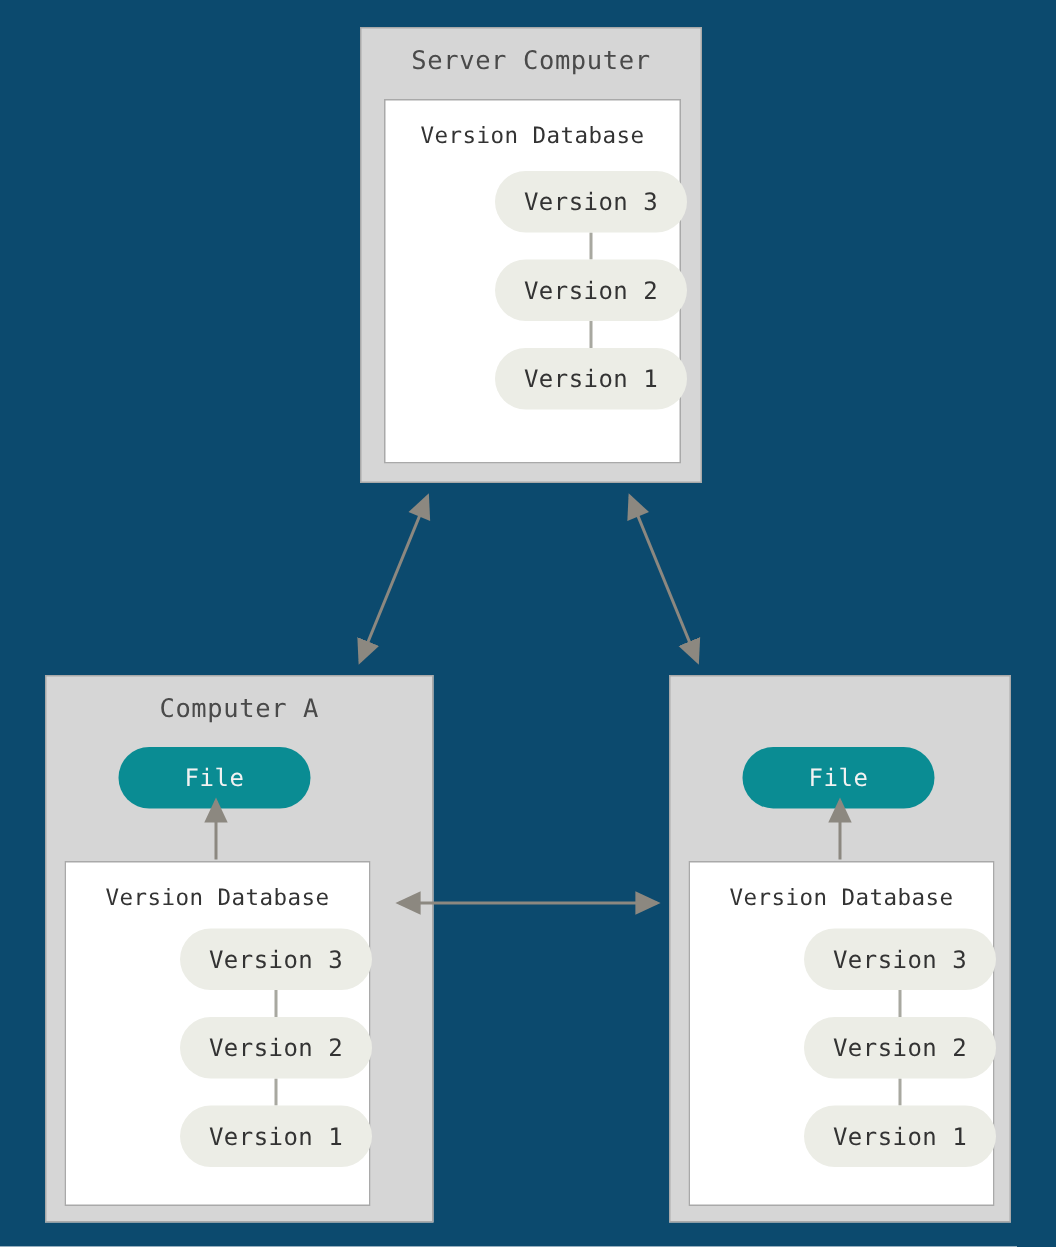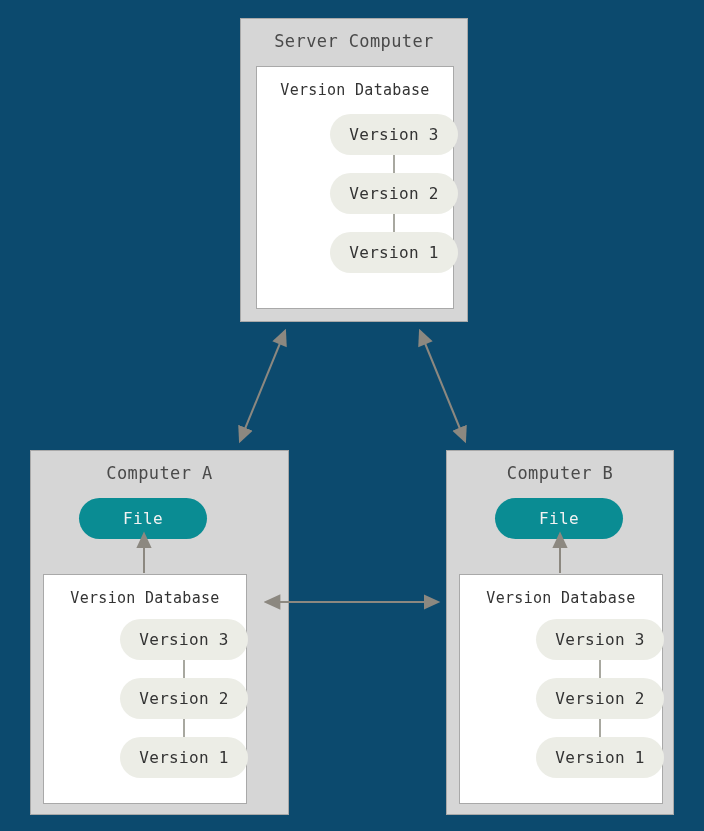--- a/index.html
+++ b/index.html
@@ -167,21 +167,20 @@
         <div class="version-pill">Version 3</div>
         <div class="version-link"></div>
         <div class="version-pill">Version 2</div>
         <div class="version-link"></div>
         <div class="version-pill">Version 1</div>
       </div>
     </div>
   </div>
 
   <div class="machine" id="computer-b">
-    <div class="machine-title">Computer B</div>
 
     <div class="file-pill">File</div>
 
     <div class="db-box">
       <div class="db-title">Version Database</div>
 
       <div class="version-stack">
         <div class="version-pill">Version 3</div>
         <div class="version-link"></div>
         <div class="version-pill">Version 2</div>

